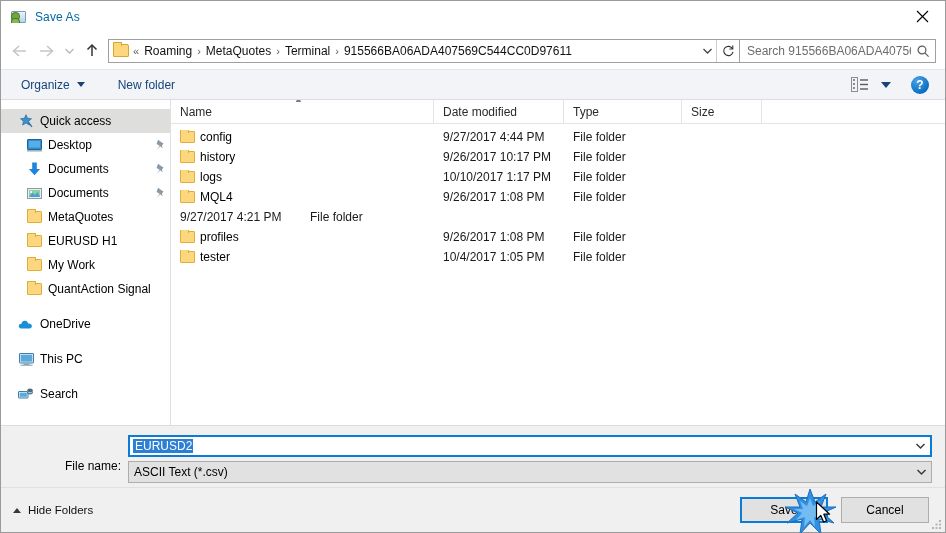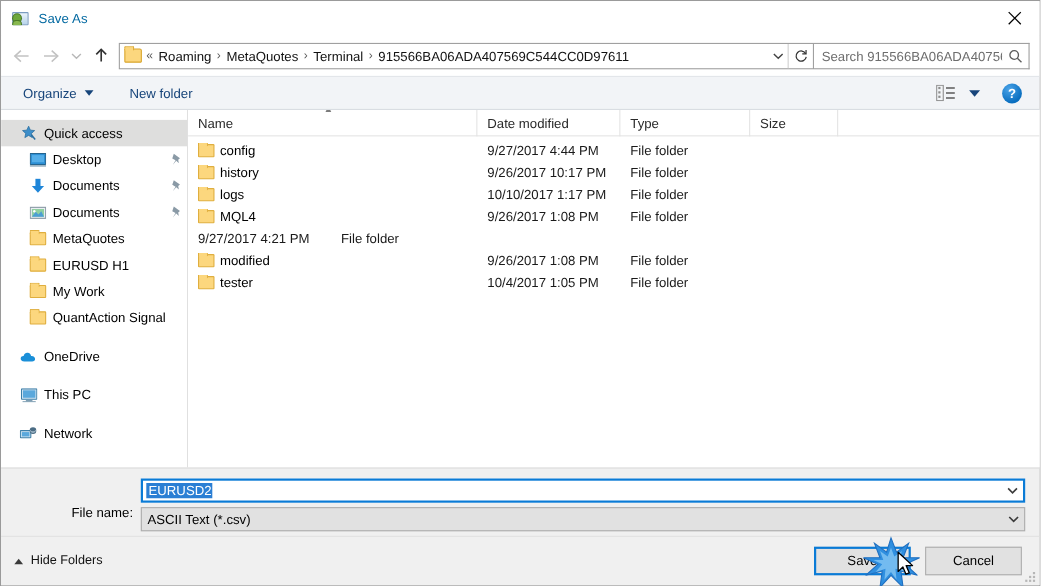--- a/index.html
+++ b/index.html
@@ -554,21 +554,21 @@
 
       <div class="nav-row">
         <span class="ico">
           <svg width="16" height="13" viewBox="0 0 16 13">
             <rect x="0.5" y="3.5" width="9.5" height="6.5" rx="0.5" fill="#d9e9f4" stroke="#3d7fa8" stroke-width="1"></rect>
             <rect x="1.8" y="4.8" width="7" height="4" fill="#5aa8dc"></rect>
             <circle cx="12" cy="3.5" r="3" fill="#4b6c84"></circle>
             <path d="M9.5 3.5 A3 3 0 0 0 14.5 3.5" fill="none" stroke="#cfe2ee" stroke-width="0.9"></path>
           </svg>
         </span>
-        <span class="lbl">Network</span>
+        <span class="lbl">Search</span>
         <span class="pin"></span>
       </div>
 
     </div>
 
     <div class="filepane">
 
       <div class="col-head">
         <div class="ch c-name">
           <span class="sort-arrow">▲</span>
@@ -639,21 +639,21 @@
           <div class="fdate">9/27/2017 4:21 PM</div>
           <div class="ftype">File folder</div>
           <div class="fsize"></div>
         </div>
 
         <div class="frow">
           <div class="fn">
             <span class="fi">
                 <span class="folder-ico"></span>
               </span>
-            <span>modified</span>
+            <span>profiles</span>
           </div>
           <div class="fdate">9/26/2017 1:08 PM</div>
           <div class="ftype">File folder</div>
           <div class="fsize"></div>
         </div>
 
         <div class="frow">
           <div class="fn">
             <span class="fi">
                 <span class="folder-ico"></span>

